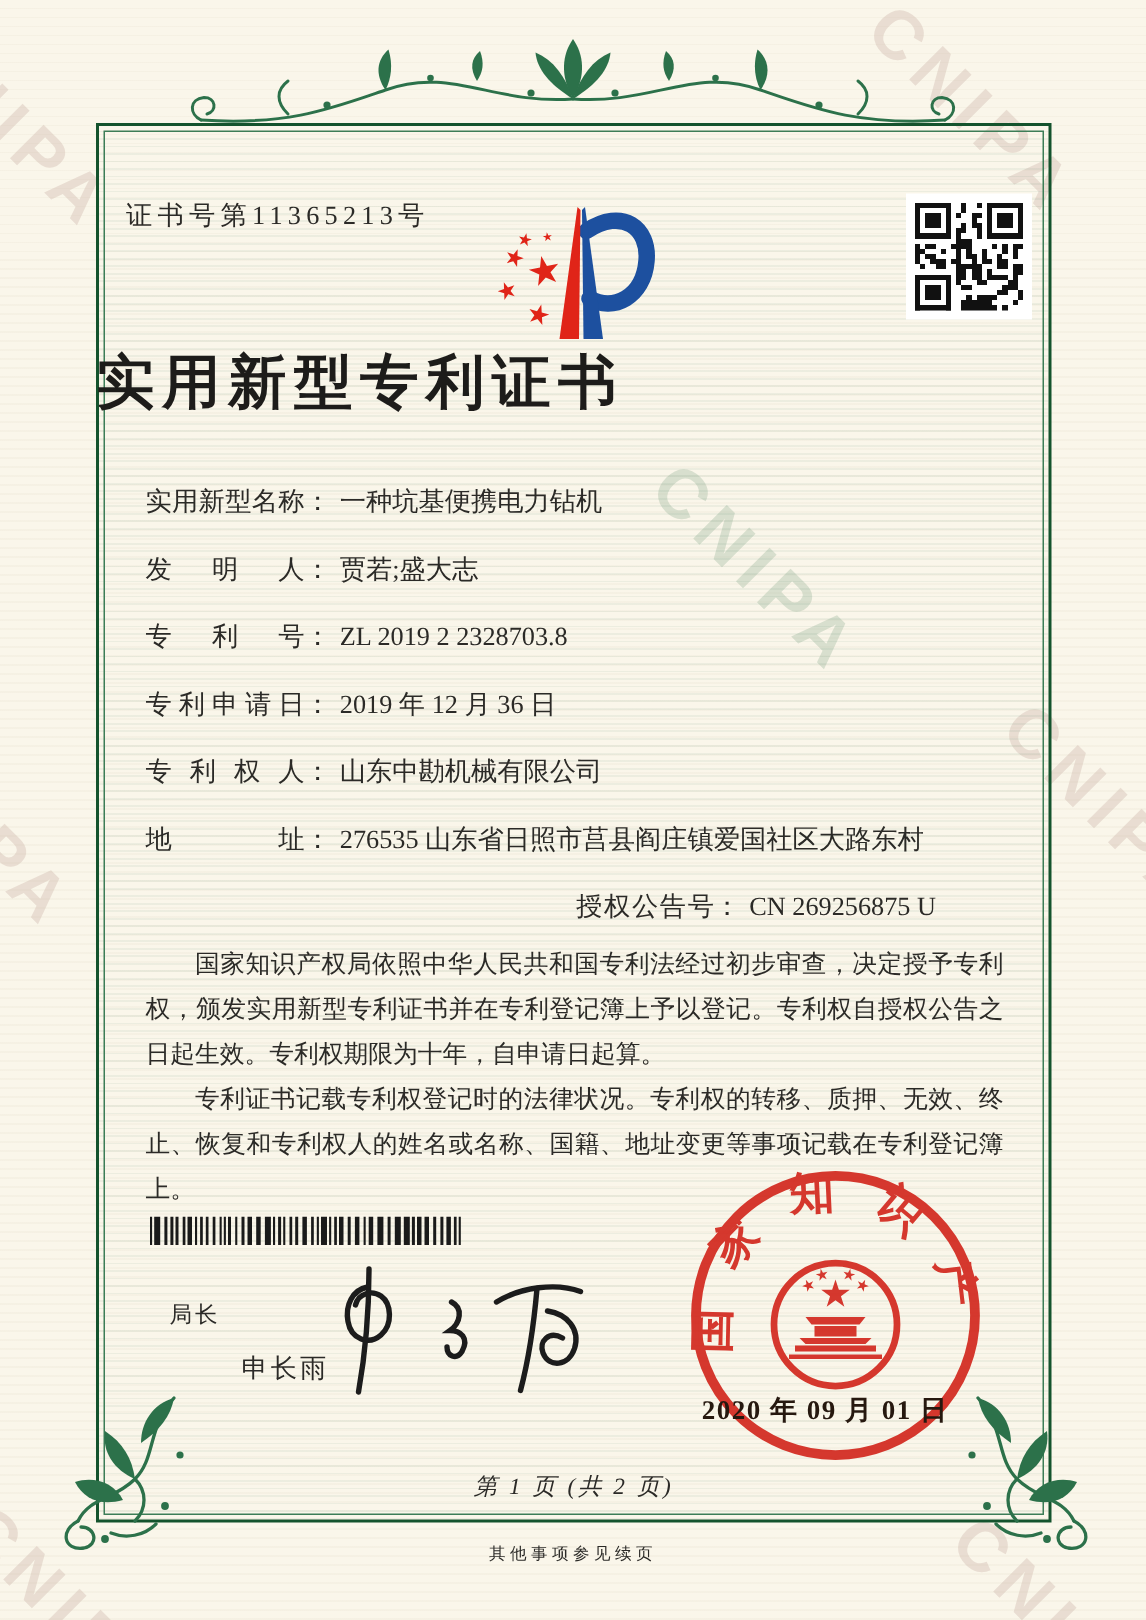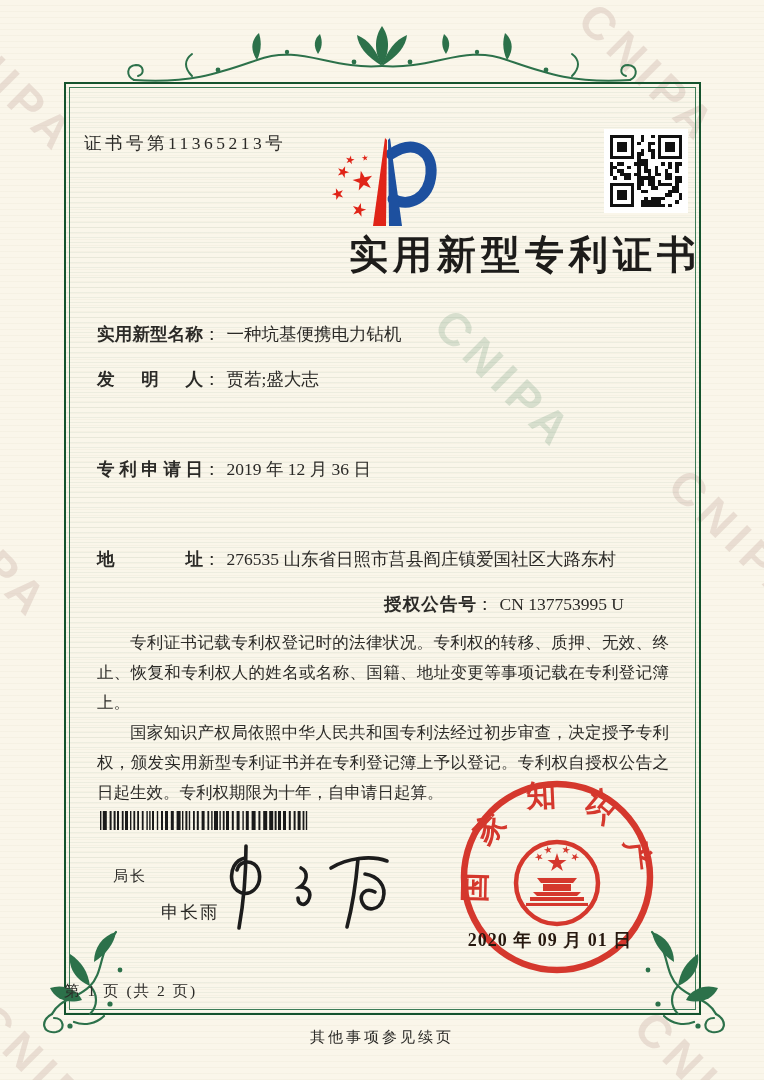--- a/index.html
+++ b/index.html
@@ -41,44 +41,44 @@
   #orn-top { left:122px; top:24px; }
   #orn-bl  { left:24px;  top:926px; }
   #orn-br  { left:620px; top:926px; transform:scaleX(-1); }
   
   .abs { position:absolute; z-index:4; }
   .cert-no { left:84px; top:131px; font-size:17.5px; letter-spacing:3.5px; }
   .logo { left:303px; top:124px; width:170px; height:108px; }
   .qr { left:604px; top:129px; width:84px; height:84px; background:#fff; padding:6px; }
   .qr svg { width:72px; height:72px; display:block; }
   .title {
-    left:64px; top:228px; width:637px; text-align:right;
+    left:64px; top:228px; width:637px; text-align:left;
     font-size:39px; font-weight:700; letter-spacing:5px; color:#1d1c1a;
   }
   .field { left:97px; top:0; font-size:17.5px; white-space:nowrap; }
   .flabel {
     display:inline-block; width:106px; vertical-align:bottom;
-    text-align:justify; text-align-last:justify;font-weight:bold;
+    text-align:justify; text-align-last:justify;
   }
   .fvalue { margin-left:6px;margin-top:43px; }
   .field2 { left:384px; font-size:17.5px; white-space:nowrap; }
   .field2 .flabel { width:92px; }
   .paras { left:97px; top:628px; width:572px; font-size:16.5px; line-height:1.82; text-align:justify; }
   .paras p { text-indent:2em; }
   .barcode { left:100px; top:811px; width:212px; height:19px; }
   .role { left:113px; top:867px; font-size:15px; letter-spacing:2px; }
   .signer { left:113px; top:900px; font-size:17.5px; letter-spacing:2px;margin-left:48px; }
   .sig { left:215px; top:840px; }
   .seal { left:457px; top:777px; width:200px; height:200px; z-index:5; }
   .seal-date {
     left:460px; top:928px; width:180px; text-align:center; z-index:6;
     font-size:18px; color:#26180f; letter-spacing:1px; font-weight:600;
   }
-  .page-note { left:64px; top:981px; width:637px; text-align:left; font-size:15.5px; letter-spacing:2px; }
-  .cont-note { left:0; top:1028px; width:764px; text-align:center; font-size:15px; letter-spacing:3px; }
+  .page-note { left:64px; top:981px; width:637px; text-align:center; font-size:15.5px; letter-spacing:2px;font-style:italic; }
+  .cont-note { left:0; top:1028px; width:764px; text-align:center; font-size:11px; letter-spacing:3px; }
 </style>
 </head>
 <body>
 
 <div class="page">
 
   <div class="wm" style="left:-36px; top:2px;">CNIPA</div>
   <div class="wm" style="left:606px; top:-8px;">CNIPA</div>
   <div class="wm green" style="left:462px; top:298px;">CNIPA</div>
   <div class="wm" style="left:-62px; top:468px;">CNIPA</div>
@@ -306,33 +306,39 @@
   </div>
 
   <div class="abs title">实用新型专利证书</div>
 
   <div class="abs field" style="top:322px">
     <span class="flabel">实用新型名称</span><span>：</span><span class="fvalue">一种坑基便携电力钻机</span>
   </div>
   <div class="abs field" style="top:367px">
     <span class="flabel">发明人</span><span>：</span><span class="fvalue">贾若;盛大志</span>
   </div>
+  <div class="abs field" style="top:412px">
+    <span class="flabel">专利号</span><span>：</span><span class="fvalue">ZL 2019 2 2328703.8</span>
+  </div>
   <div class="abs field" style="top:457px">
     <span class="flabel">专利申请日</span><span>：</span><span class="fvalue">2019 年 12 月 36 日</span>
   </div>
+  <div class="abs field" style="top:502px">
+    <span class="flabel">专利权人</span><span>：</span><span class="fvalue">山东中勘机械有限公司</span>
+  </div>
   <div class="abs field" style="top:547px">
     <span class="flabel">地址</span><span>：</span><span class="fvalue">276535 山东省日照市莒县阎庄镇爱国社区大路东村</span>
   </div>
   <div class="abs field2" style="top:592px">
-    <span class="flabel">授权公告号</span><span>：</span><span class="fvalue">CN 137753995 U</span>
+    <span class="flabel">授权公告号</span><span>：</span><span class="fvalue">CN 269256875 U</span>
   </div>
 
   <div class="abs paras">
+    <p>国家知识产权局依照中华人民共和国专利法经过初步审查，决定授予专利权，颁发实用新型专利证书并在专利登记簿上予以登记。专利权自授权公告之日起生效。专利权期限为十年，自申请日起算。</p>
     <p>专利证书记载专利权登记时的法律状况。专利权的转移、质押、无效、终止、恢复和专利权人的姓名或名称、国籍、地址变更等事项记载在专利登记簿上。</p>
-    <p>国家知识产权局依照中华人民共和国专利法经过初步审查，决定授予专利权，颁发实用新型专利证书并在专利登记簿上予以登记。专利权自授权公告之日起生效。专利权期限为十年，自申请日起算。</p>
   </div>
 
   <svg class="abs barcode" id="barcodesvg" viewBox="0 0 212 19" preserveAspectRatio="none">
       <rect x="0.00" y="0" width="1.4" height="19" fill="#1a1a1a"></rect>
       <rect x="2.80" y="0" width="4" height="19" fill="#1a1a1a"></rect>
       <rect x="9.60" y="0" width="2" height="19" fill="#1a1a1a"></rect>
       <rect x="13.60" y="0" width="2" height="19" fill="#1a1a1a"></rect>
       <rect x="17.00" y="0" width="2" height="19" fill="#1a1a1a"></rect>
       <rect x="21.80" y="0" width="1.8" height="19" fill="#1a1a1a"></rect>
       <rect x="25.00" y="0" width="3" height="19" fill="#1a1a1a"></rect>

